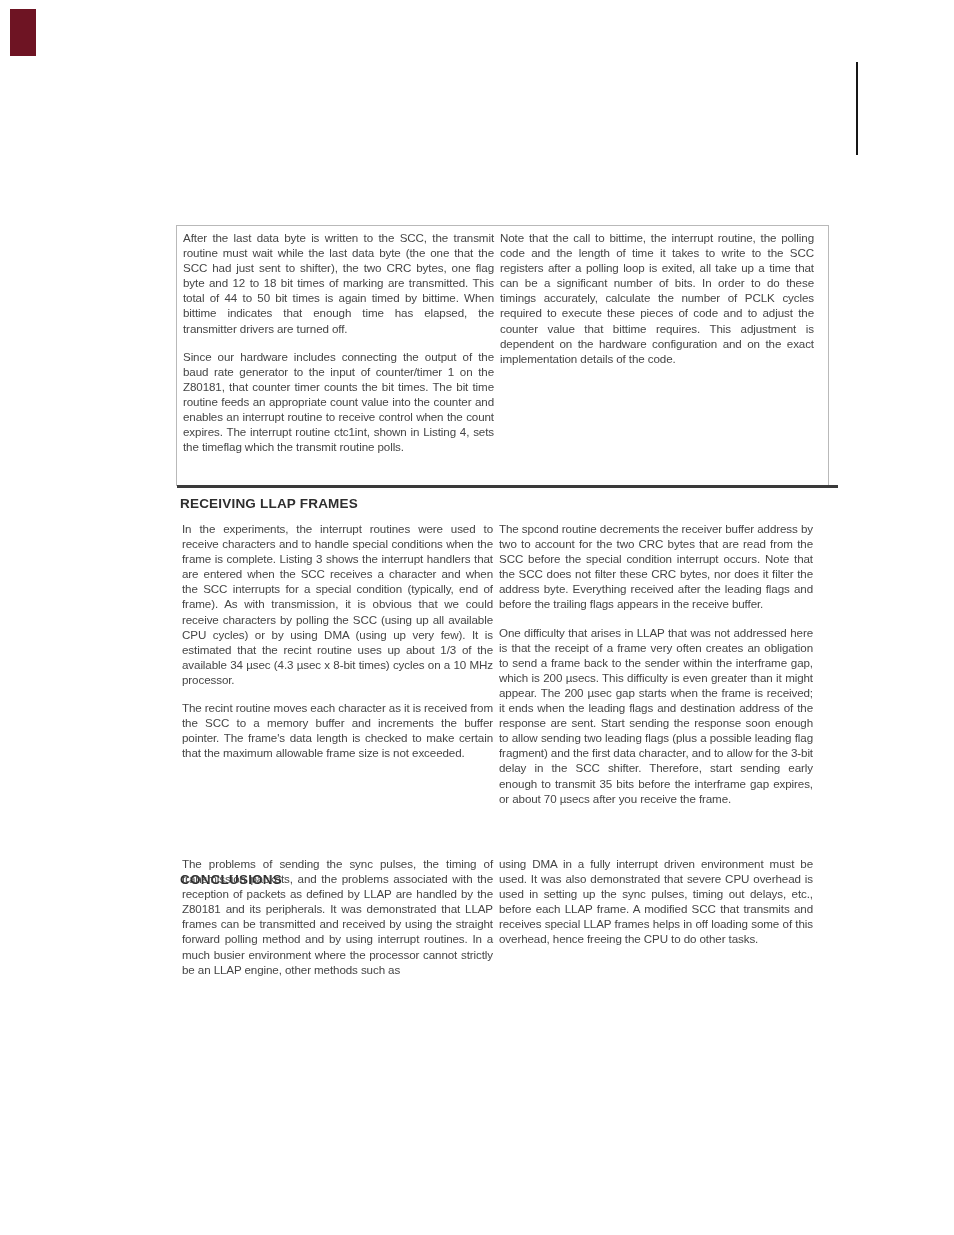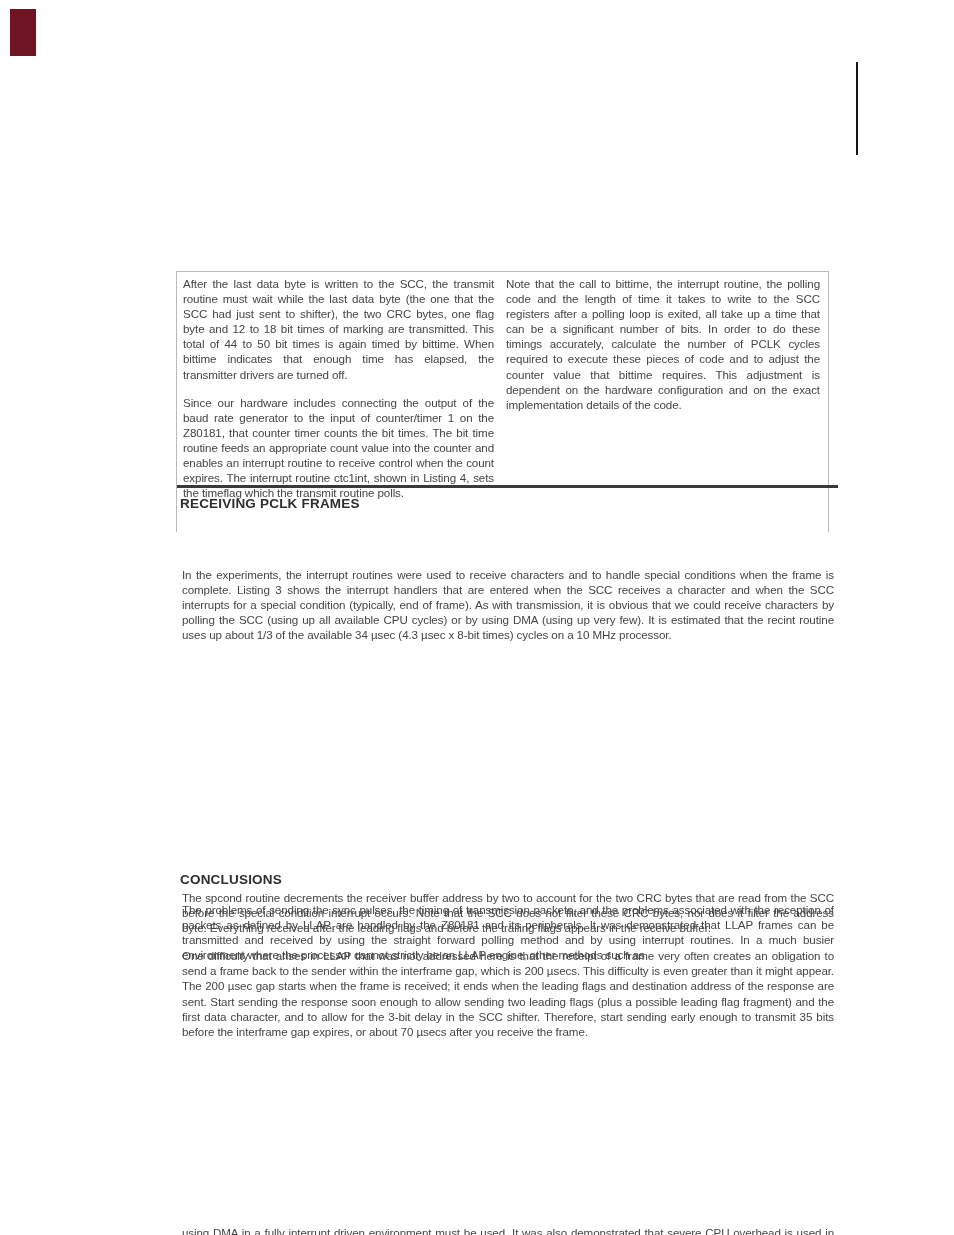--- a/index.html
+++ b/index.html
@@ -65,22 +65,21 @@
   .col-text p {
     margin: 0 0 13px 0;
     text-align: justify;
     font-size: 11.6px;
     line-height: 15.1px;
     letter-spacing: -0.1px;
     color: #454545;
   }
   .two-col {
     display: flex;
-    gap: 12px;
-    margin-top: 46px;
+    gap: 6px;
   }
   .col-left  { flex: 0 0 311px; }
   .col-right { flex: 0 0 314px; }
 
   
   .intro-box {
     position: absolute;
     left: 176px;
     top: 225px;
     width: 653px;
@@ -110,21 +109,20 @@
     color: #2e2e2e;
     letter-spacing: 0.2px;
   }
   .heading-receiving   { top: 496px; }
   .heading-conclusions { top: 872px; text-align: right; }
 
   .section-body {
     position: absolute;
     left: 182px;
     width: 652px;
-    flex-direction: column;
   }
   .body-receiving   { top: 521px; }
   .body-conclusions { top: 856px; }
 </style>
 </head>
 <body>
 
 <div class="page">
 
   <div class="corner-mark"></div>
@@ -135,25 +133,26 @@
     <div class="col-left">
       <p>After the last data byte is written to the SCC, the transmit routine must wait while the last data byte (the one that the SCC had just sent to shifter), the two CRC bytes, one flag byte and 12 to 18 bit times of marking are transmitted. This total of 44 to 50 bit times is again timed by bittime. When bittime indicates that enough time has elapsed, the transmitter drivers are turned off.</p>
       <p>Since our hardware includes connecting the output of the baud rate generator to the input of counter/timer 1 on the Z80181, that counter timer counts the bit times. The bit time routine feeds an appropriate count value into the counter and enables an interrupt routine to receive control when the count expires. The interrupt routine ctc1int, shown in Listing 4, sets the timeflag which the transmit routine polls.</p>
     </div>
     <div class="col-right">
       <p>Note that the call to bittime, the interrupt routine, the polling code and the length of time it takes to write to the SCC registers after a polling loop is exited, all take up a time that can be a significant number of bits. In order to do these timings accurately, calculate the number of PCLK cycles required to execute these pieces of code and to adjust the counter value that bittime requires. This adjustment is dependent on the hardware configuration and on the exact implementation details of the code.</p>
     </div>
   </div>
 
   <div class="section-rule rule-receiving"></div>
-  <div class="section-heading heading-receiving">RECEIVING PCLK FRAMES</div>
+  <div class="section-heading heading-receiving">RECEIVING LLAP FRAMES</div>
 
   <div class="section-body body-receiving two-col col-text">
     <div class="col-left">
       <p>In the experiments, the interrupt routines were used to receive characters and to handle special conditions when the frame is complete. Listing 3 shows the interrupt handlers that are entered when the SCC receives a character and when the SCC interrupts for a special condition (typically, end of frame). As with transmission, it is obvious that we could receive characters by polling the SCC (using up all available CPU cycles) or by using DMA (using up very few). It is estimated that the recint routine uses up about 1/3 of the available 34 µsec (4.3 µsec x 8-bit times) cycles on a 10 MHz processor.</p>
+      <p>The recint routine moves each character as it is received from the SCC to a memory buffer and increments the buffer pointer. The frame's data length is checked to make certain that the maximum allowable frame size is not exceeded.</p>
     </div>
     <div class="col-right">
       <p>The spcond routine decrements the receiver buffer address by two to account for the two CRC bytes that are read from the SCC before the special condition interrupt occurs. Note that the SCC does not filter these CRC bytes, nor does it filter the address byte. Everything received after the leading flags and before the trailing flags appears in the receive buffer.</p>
       <p>One difficulty that arises in LLAP that was not addressed here is that the receipt of a frame very often creates an obligation to send a frame back to the sender within the interframe gap, which is 200 µsecs. This difficulty is even greater than it might appear. The 200 µsec gap starts when the frame is received; it ends when the leading flags and destination address of the response are sent. Start sending the response soon enough to allow sending two leading flags (plus a possible leading flag fragment) and the first data character, and to allow for the 3-bit delay in the SCC shifter. Therefore, start sending early enough to transmit 35 bits before the interframe gap expires, or about 70 µsecs after you receive the frame.</p>
     </div>
   </div>
 
   <div class="section-heading heading-conclusions">CONCLUSIONS</div>
 
   <div class="section-body body-conclusions two-col col-text">

